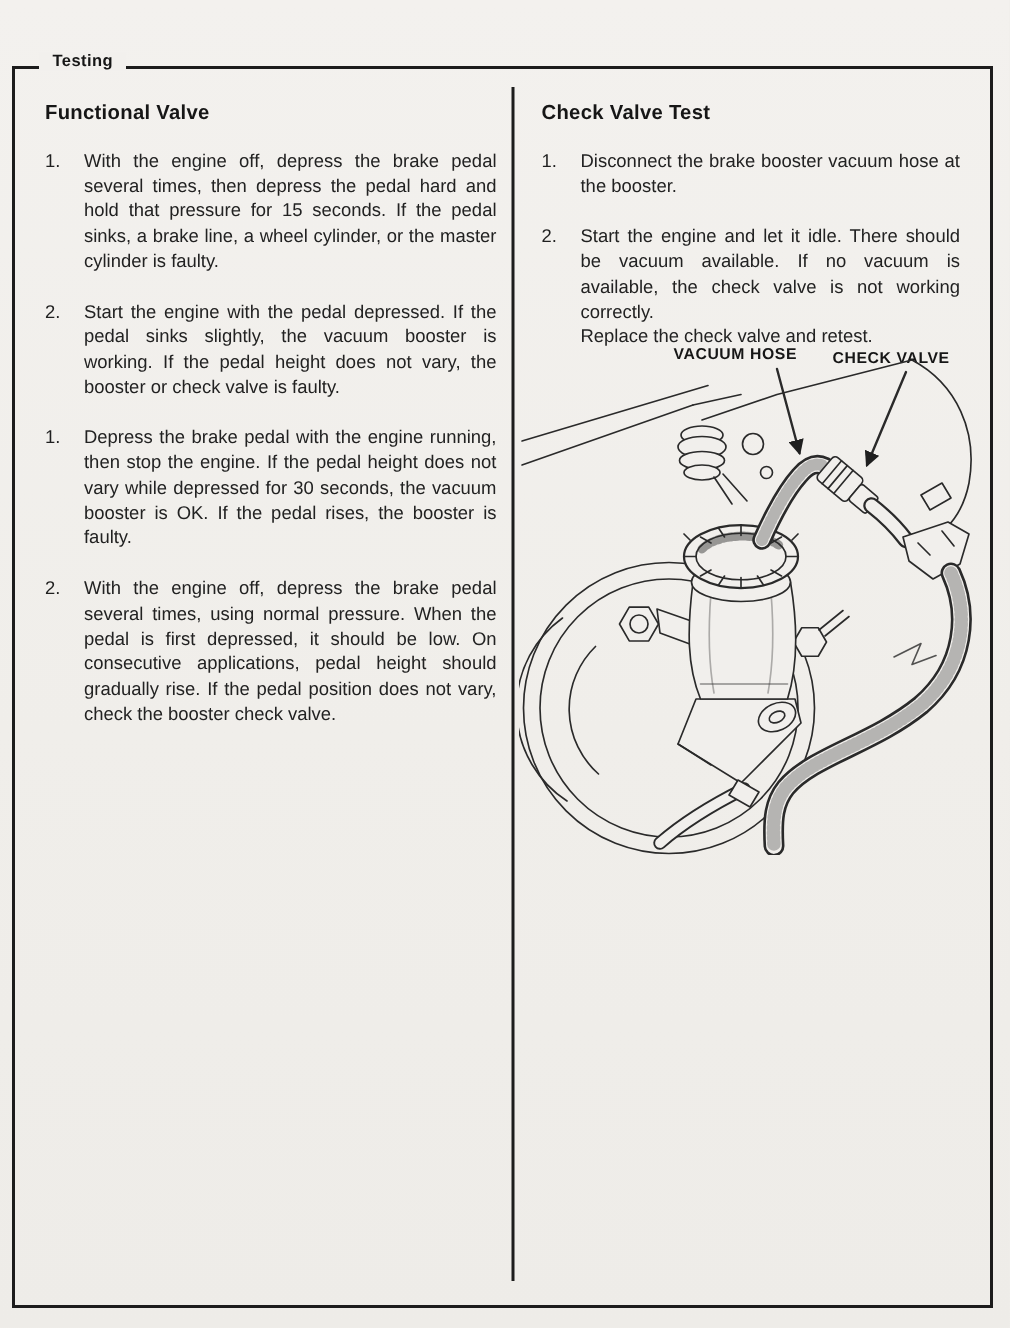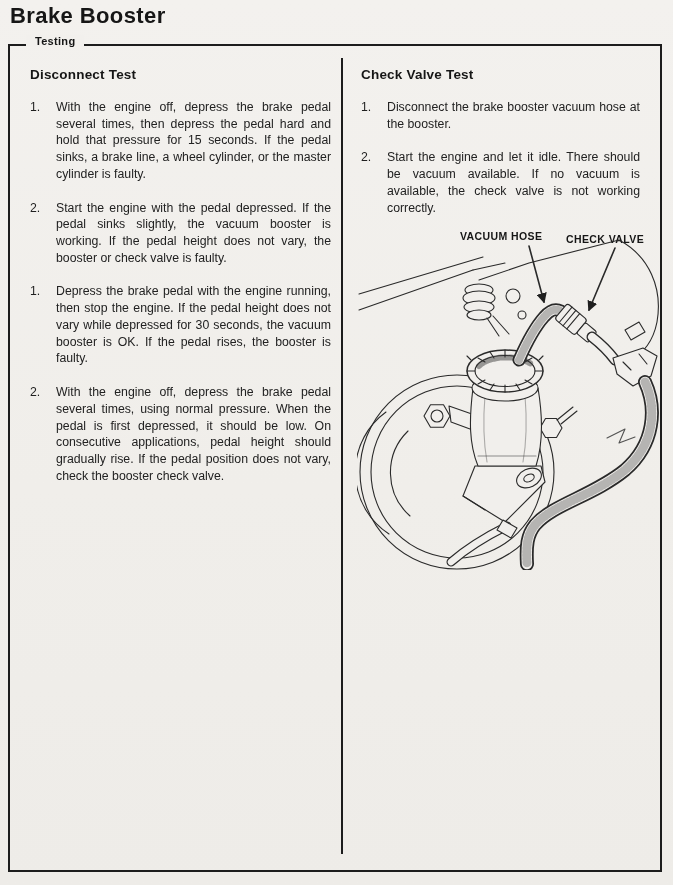--- a/index.html
+++ b/index.html
@@ -52,45 +52,44 @@
   }
   .sec-heading.later { margin-top: 17px; margin-bottom: 13px; }
   .num-item { display: flex; margin-bottom: 17px; }
   .num-item .num { flex: none; width: 26px; font-size: 12.3px; line-height: 1.36; }
   .num-item .txt {
     flex: 1; font-size: 12.3px; line-height: 1.36;
     text-align: justify; color: #222;
   }
   .num-item .txt .plainline { text-align: left; }
   .diagram {
-    position: absolute; left: 14px; top: 184px;
+    position: absolute; left: 3px; top: 184px;
     width: 314px; height: 340px;
   }
   .dlabel {
     position: absolute;
     font-size: 10.5px; font-weight: bold; letter-spacing: 0.4px;
     color: #161616; white-space: nowrap;
   }
   .dlabel.vac { left: 103px; top: 0; }
   .dlabel.chk { left: 209px; top: 3px; }
   .diagram svg { position: absolute; left: 0; top: 0; }
 </style>
 </head>
 <body>
 
 <div class="page">
 
-  <div class="page-title">Brake Booster</div>
 
   <div class="testing-box">
     <div class="testing-legend">Testing</div>
     <div class="col-divider"></div>
 
     <div class="col-left">
-      <div class="sec-heading">Disconnect Test</div>
+      <div class="sec-heading">Functional Valve</div>
 
       <div class="num-item">
         <div class="num">1.</div>
         <div class="txt">With the engine off, depress the brake pedal several times, then depress the pedal hard and hold that pressure for 15 seconds. If the pedal sinks, a brake line, a wheel cylinder, or the master cylinder is faulty.</div>
       </div>
       <div class="num-item">
         <div class="num">2.</div>
         <div class="txt">Start the engine with the pedal depressed. If the pedal sinks slightly, the vacuum booster is working. If the pedal height does not vary, the booster or check valve is faulty.</div>
       </div>
 
@@ -109,20 +108,21 @@
       <div class="sec-heading">Check Valve Test</div>
 
       <div class="num-item">
         <div class="num">1.</div>
         <div class="txt">Disconnect the brake booster vacuum hose at the booster.</div>
       </div>
       <div class="num-item">
         <div class="num">2.</div>
         <div class="txt">
           <div>Start the engine and let it idle. There should be vacuum available. If no vacuum is available, the check valve is not working correctly.</div>
+          <div class="plainline">Replace the check valve and retest.</div>
         </div>
       </div>
 
       <div class="diagram">
         <div class="dlabel vac">VACUUM HOSE</div>
         <div class="dlabel chk">CHECK VALVE</div>
 
         <svg width="314" height="340" viewBox="0 0 314 340">
           <defs>
             <marker id="ah" viewBox="0 0 10 10" refX="8.5" refY="5" markerWidth="6.5" markerHeight="6.5" orient="auto">

